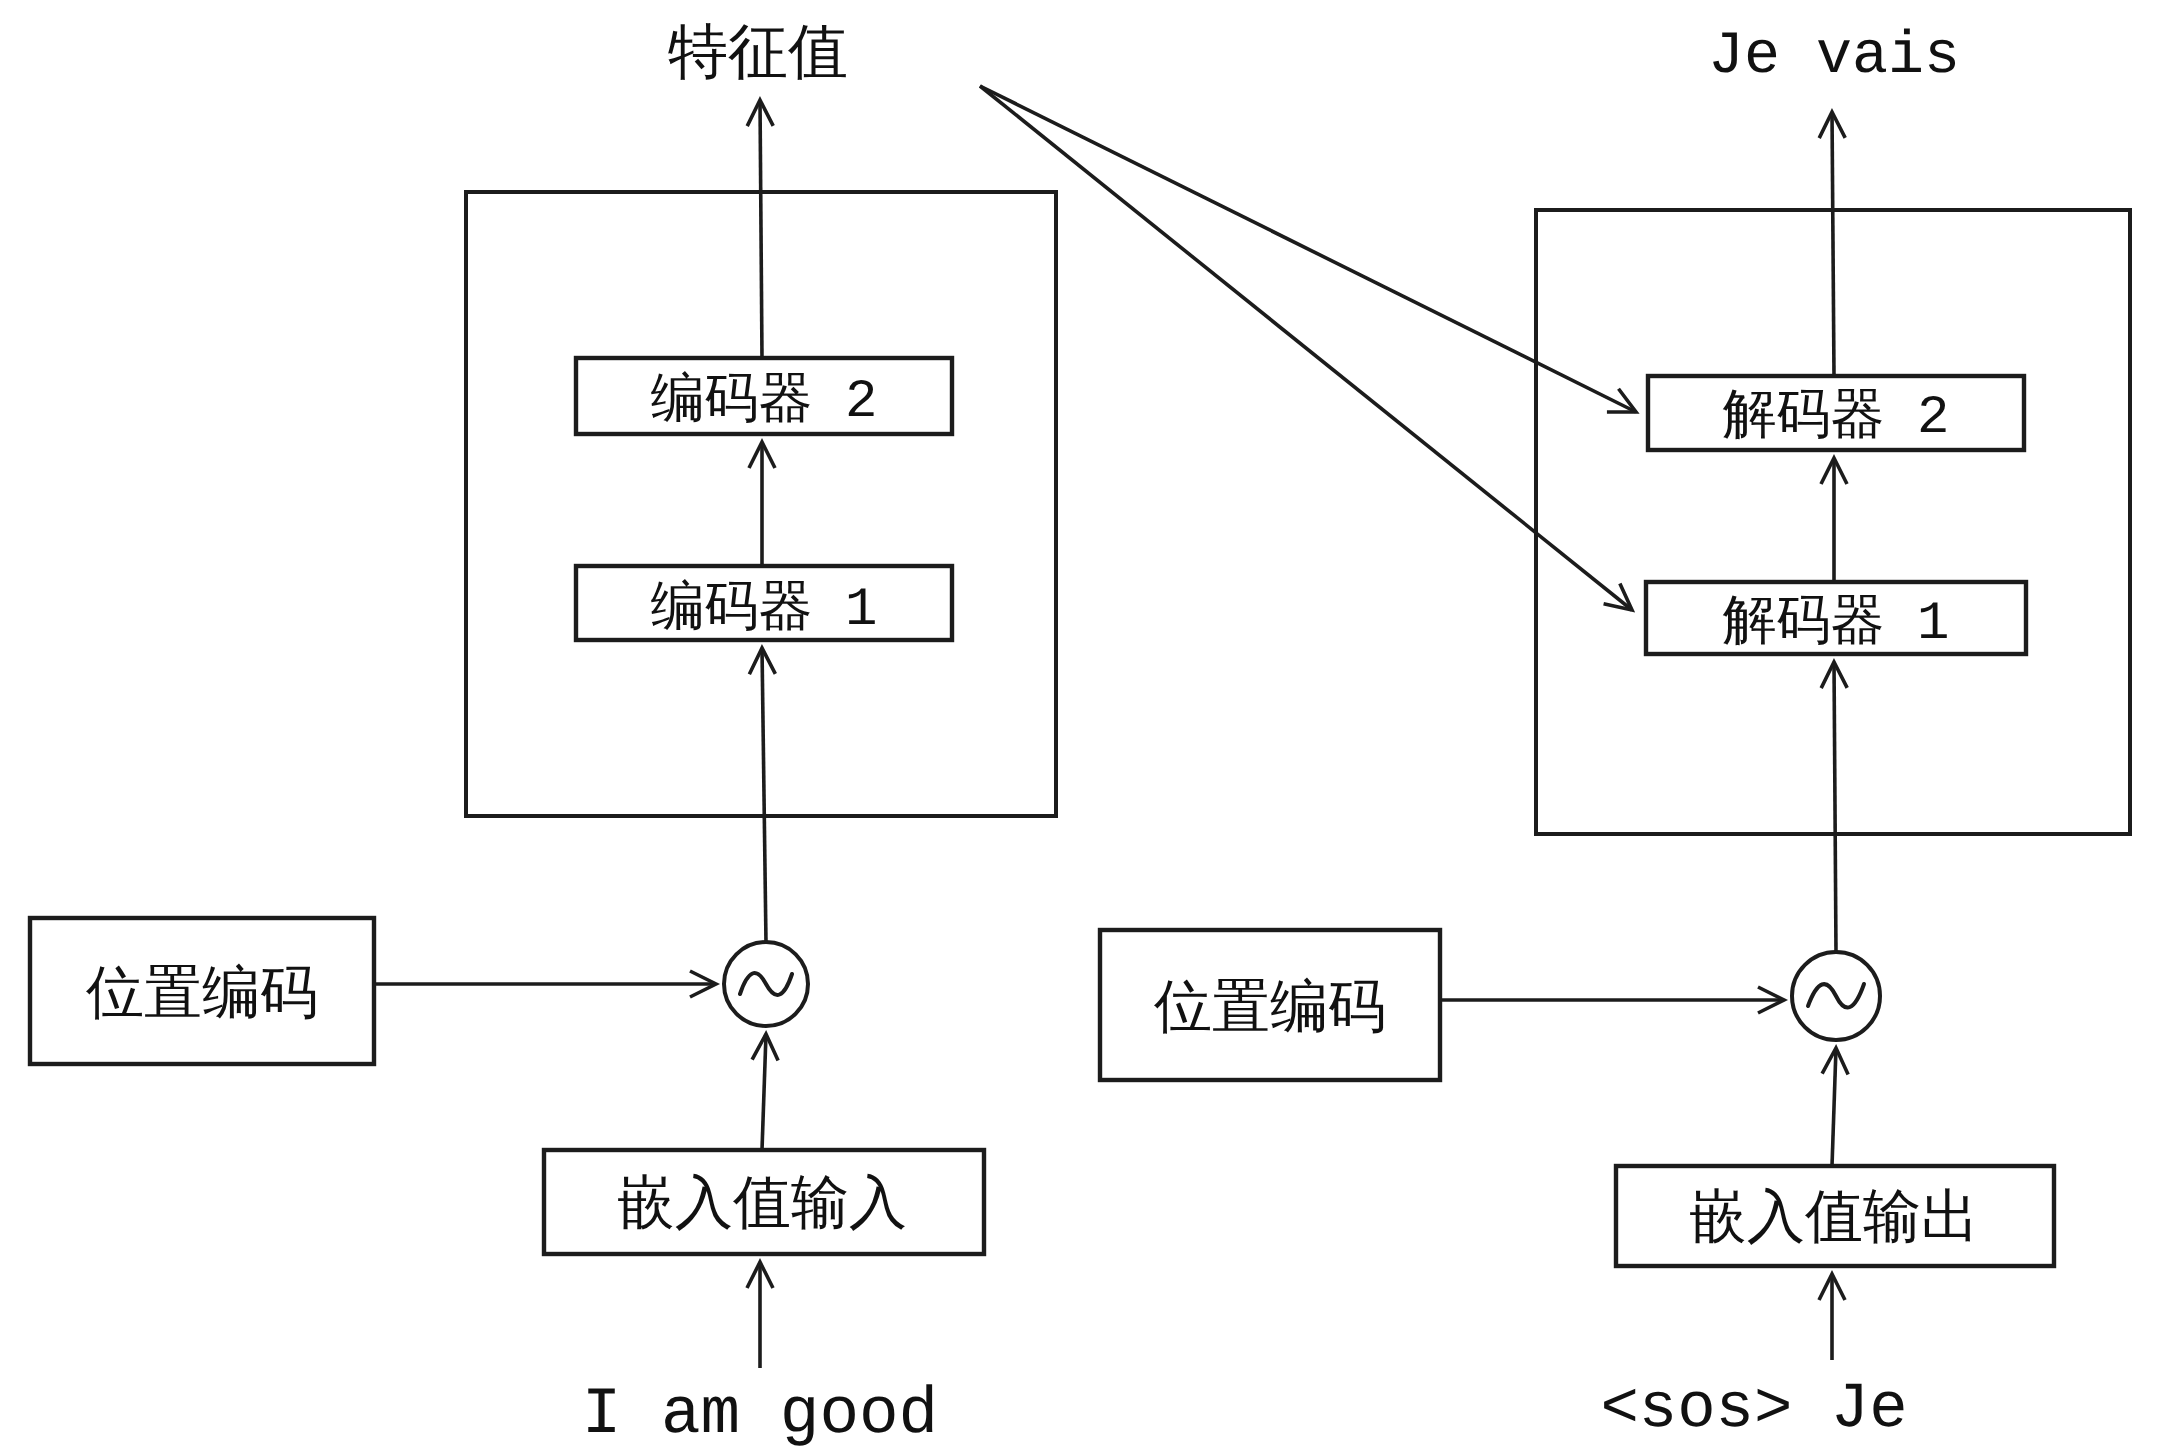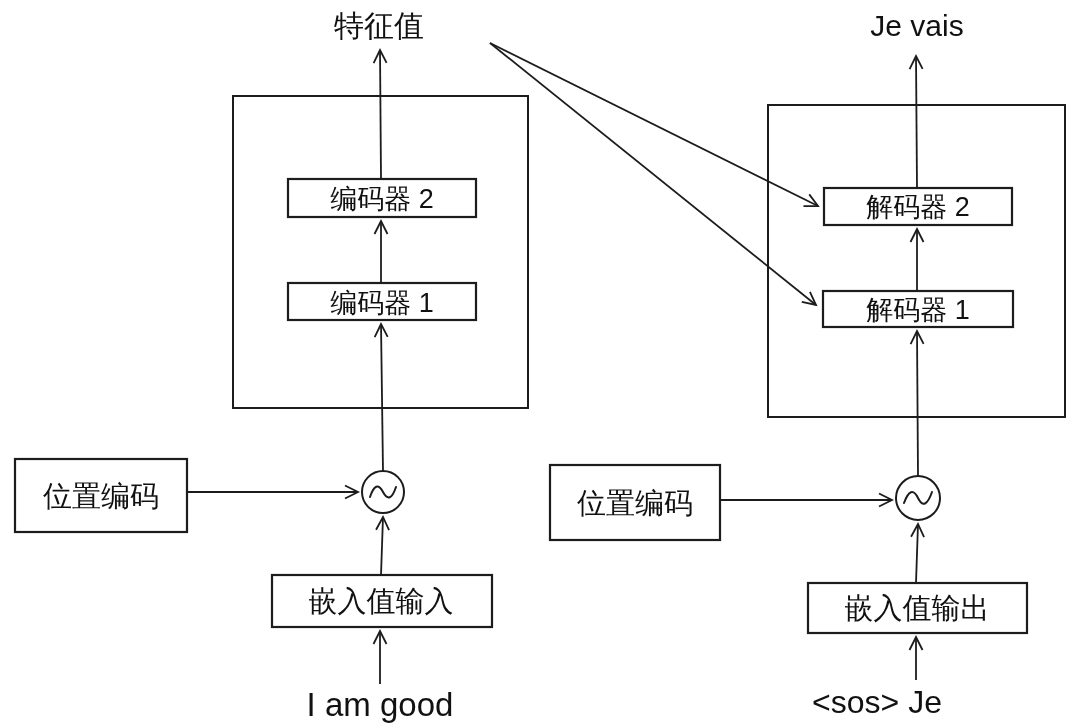--- a/index.html
+++ b/index.html
@@ -5,21 +5,21 @@
   :root{
     --line:#1c1c1c;
     --text:#111111;
     --bg:#ffffff;
   }
   html,body{margin:0;padding:0;background:var(--bg);}
   .stage{
     position:relative;
     width:1080px;height:726px;
     background:var(--bg);
-    font-family:Liberation Sans, sans-serif;
+    font-family:Liberation Mono, monospace;
     overflow:hidden;
   }
   svg{display:block;}
   .box{fill:none;stroke:var(--line);stroke-width:2.2px;}
   .bigbox{fill:none;stroke:var(--line);stroke-width:2px;}
   .flow{stroke:var(--line);stroke-width:1.8px;fill:none;}
   .node{fill:none;stroke:var(--line);stroke-width:2px;}
   .wave{fill:none;stroke:var(--line);stroke-width:2px;stroke-linecap:round;}
   text{fill:var(--text);}
   .cjk-label{font-size:27px;}

